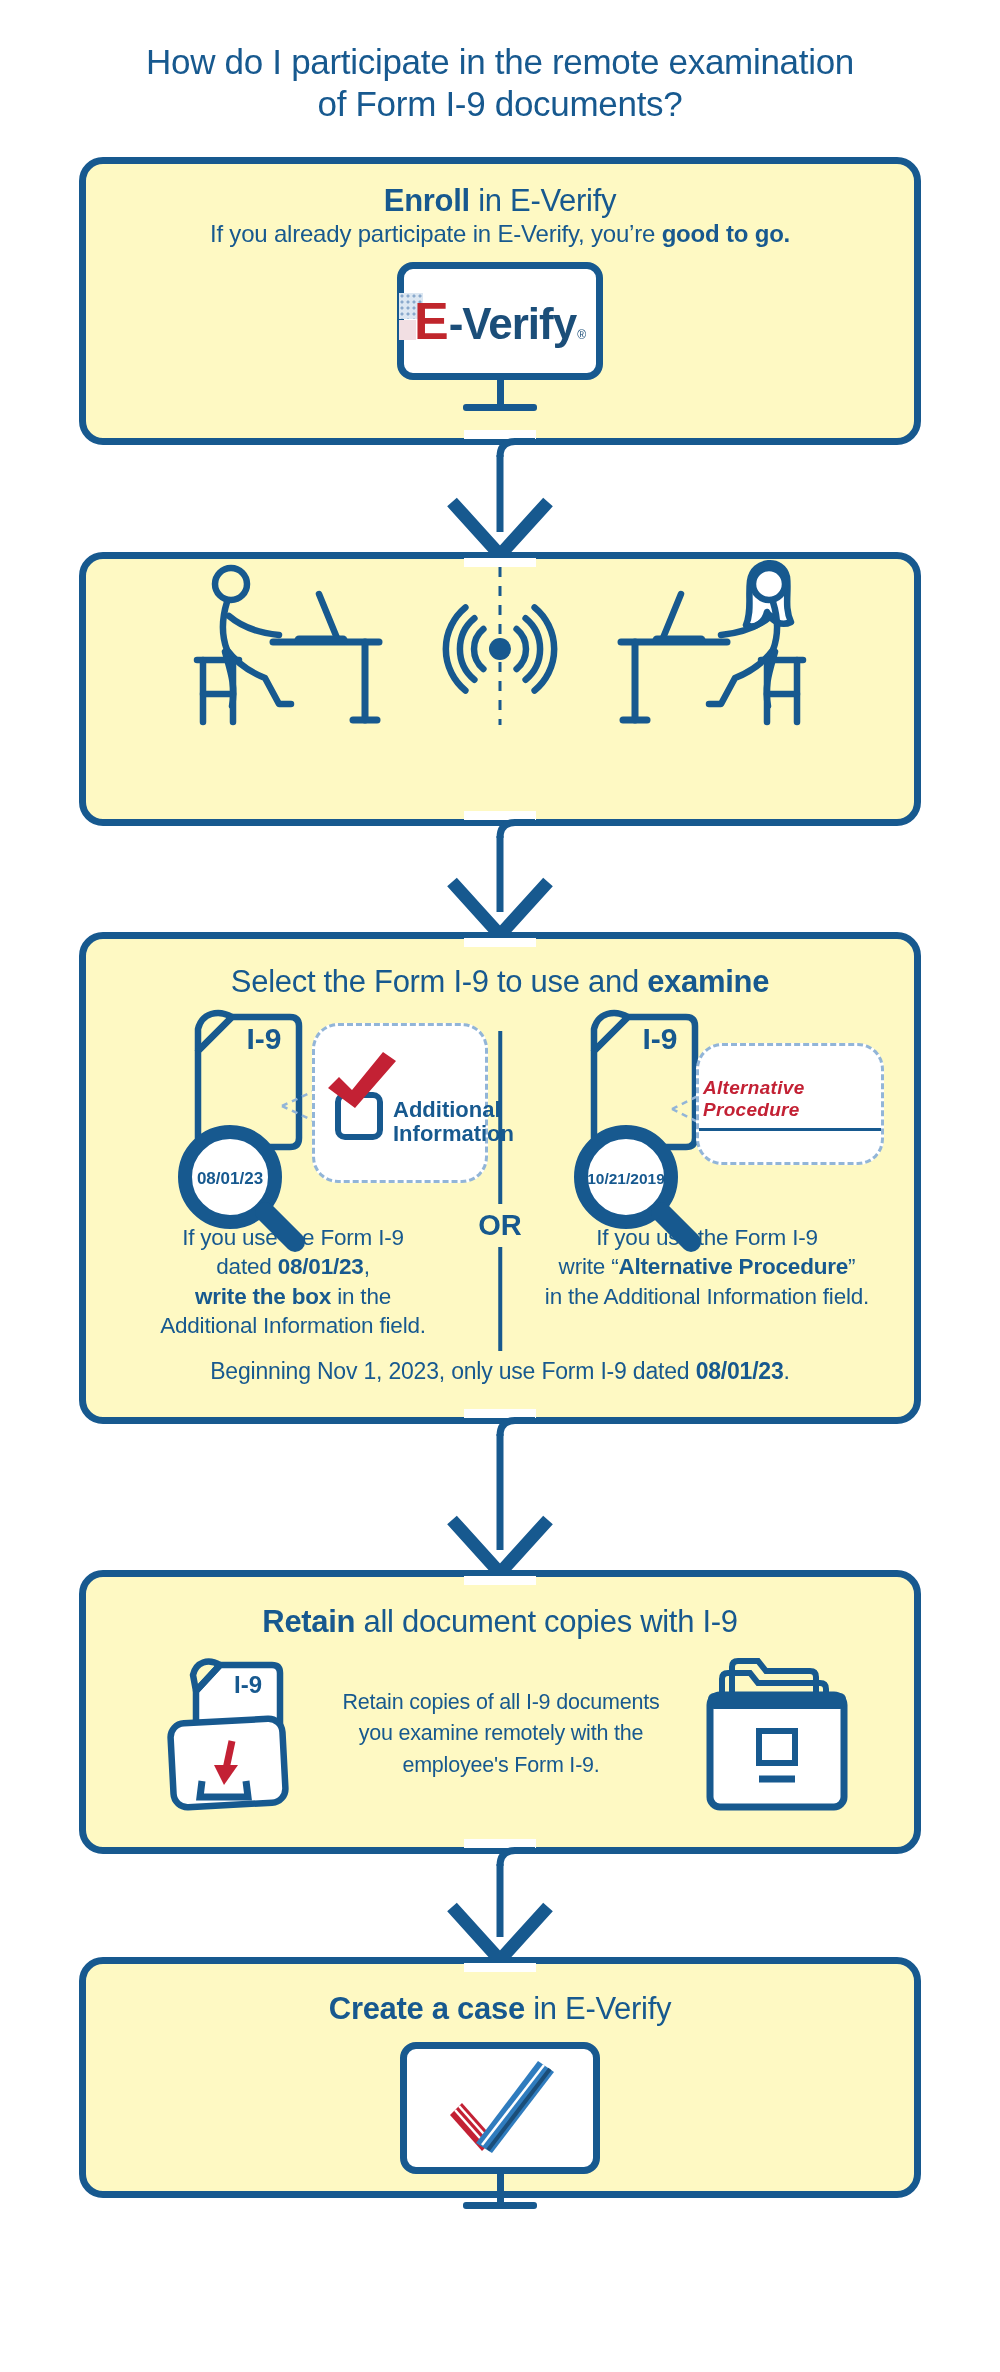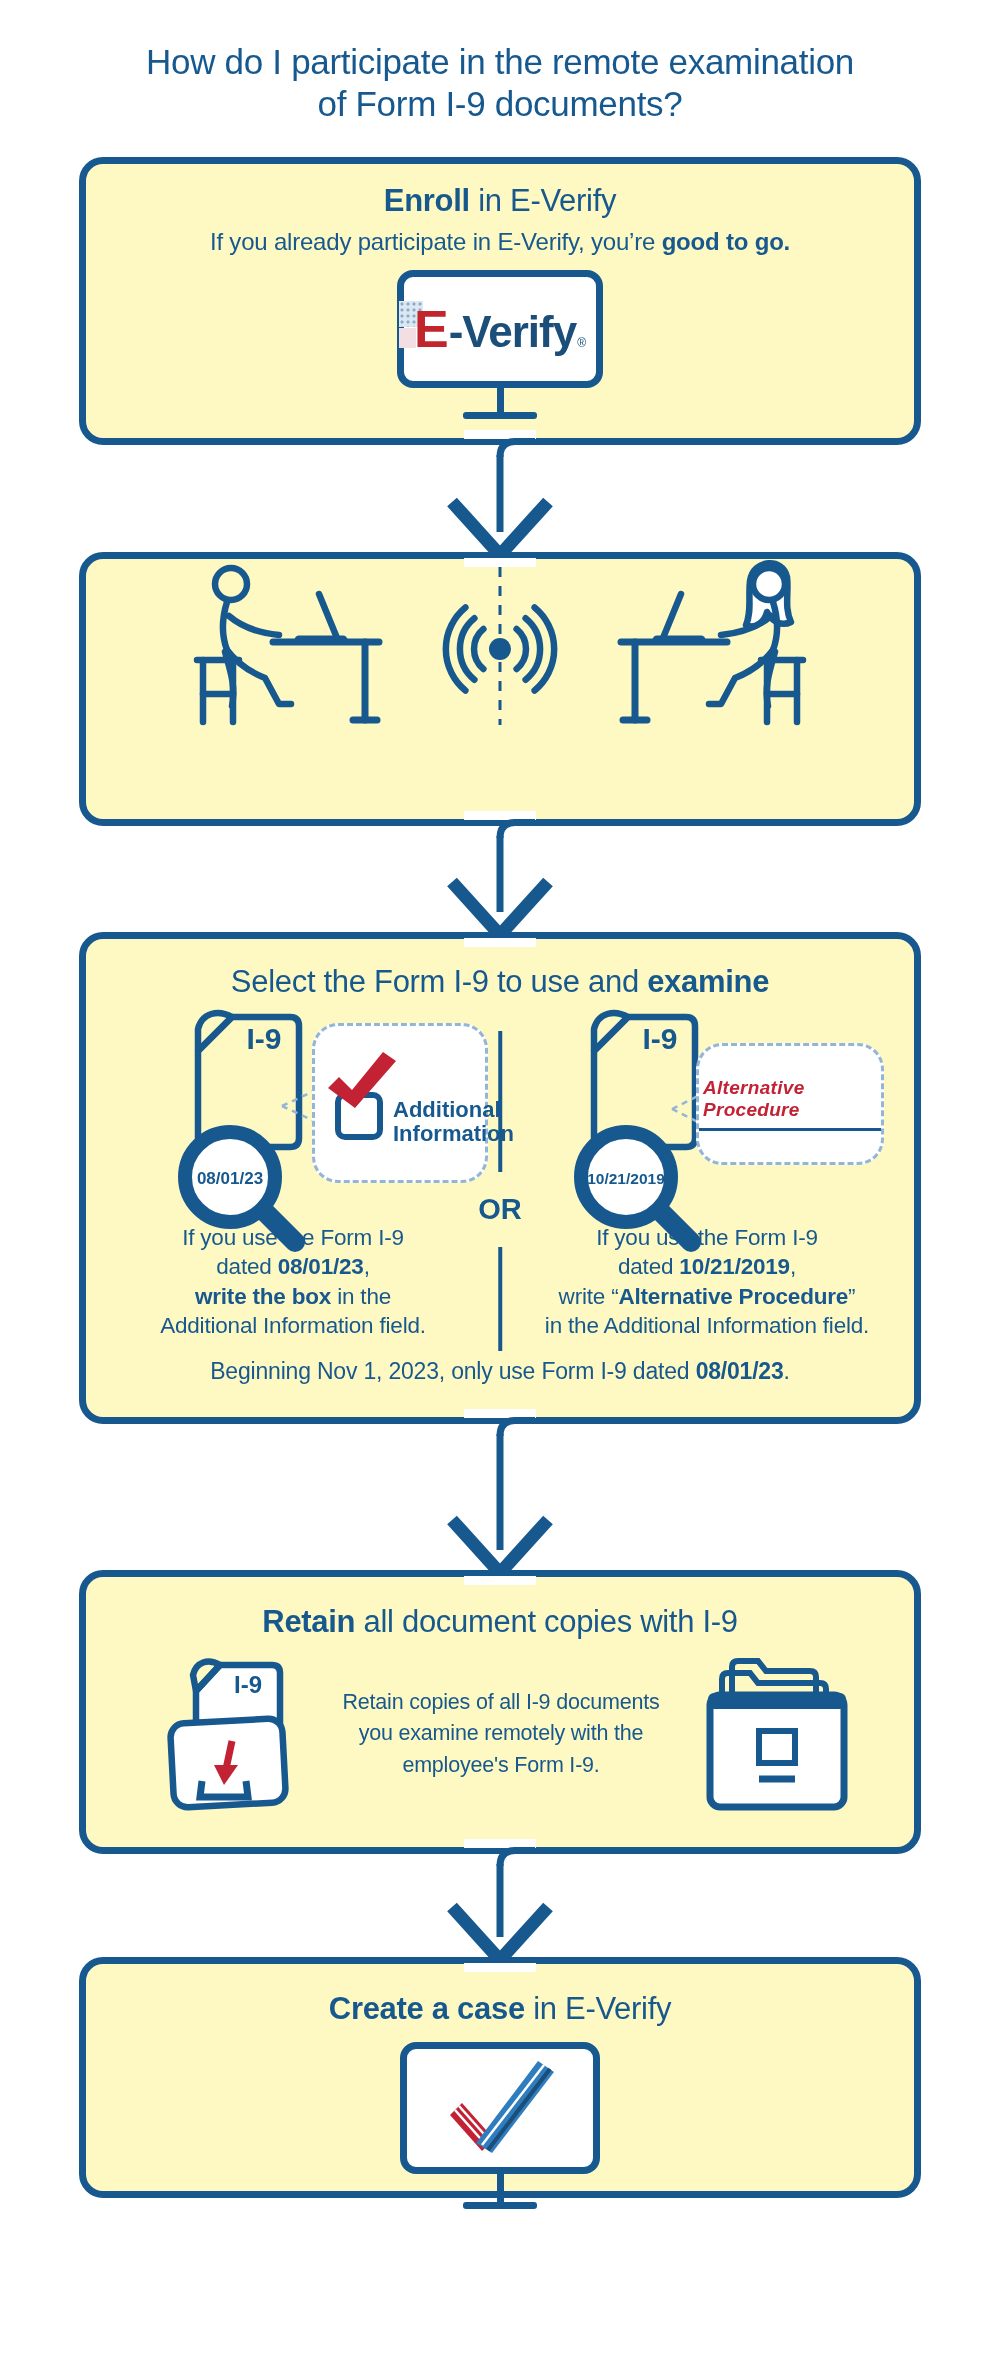--- a/index.html
+++ b/index.html
@@ -28,21 +28,21 @@
   .gap{position:absolute;left:50%;transform:translateX(-50%);width:72px;height:9px;background:#fff;}
   .gap-t{top:-1px;} .gap-b{bottom:-1px;}
   .arrow{position:relative;}
   .arrow svg{position:absolute;left:50%;transform:translateX(-50%);top:-8px;overflow:visible;}
   .stroke{stroke:var(--blue);fill:none;}
   .box-heading{text-align:center;font-size:31px;letter-spacing:-.3px;line-height:38px;}
   .b{font-weight:800;}
   
   #box1{height:288px;margin-top:32px;}
   #box1 .box-heading{margin-top:18px;}
-  .subtitle{text-align:center;font-size:24px;margin-top:8px;letter-spacing:-.2px;}
+  .subtitle{text-align:center;font-size:24px;letter-spacing:-.2px;}
   .monitor-wrap{display:flex;flex-direction:column;align-items:center;margin-top:14px;}
   .monitor{width:206px;height:118px;border:7px solid var(--blue);border-radius:16px;
     display:flex;align-items:center;justify-content:center;background:#fff;}
   #box5 .monitor{height:132px;width:200px;}
   .m-stand{width:7px;height:24px;background:var(--blue);}
   .m-base{width:74px;height:7px;background:var(--blue);border-radius:3px;}
   
   .ev{position:relative;display:flex;align-items:baseline;line-height:1;}
   .ev-flag{position:absolute;left:-15px;top:-2px;width:24px;height:26px;
     background:radial-gradient(circle at 3px 3px,#8AA9CC 1.3px,rgba(0,0,0,0) 1.8px) #DCE7F2;
@@ -64,21 +64,21 @@
   .bubble{position:absolute;border:3px dashed var(--dash);border-radius:26px;background:#fff;}
   .bubble-left{left:196px;top:10px;width:176px;height:160px;}
   .bubble-right{left:184px;top:30px;width:188px;height:122px;display:flex;align-items:center;justify-content:center;}
   .pointer{position:absolute;}
   .checkbox{position:absolute;left:20px;top:66px;width:48px;height:48px;border:6px solid var(--blue);border-radius:10px;}
   .redcheck{position:absolute;left:10px;top:24px;}
   .bubble-label{position:absolute;left:78px;top:72px;width:94px;font-size:22px;font-weight:800;line-height:1.08;color:var(--blue);}
   .alt-text{font-size:19px;font-style:italic;color:var(--red);letter-spacing:.3px;
     border-bottom:3.5px solid var(--blue);padding:0 4px 7px 4px;font-weight:700;}
   .or-divider{position:absolute;left:50%;top:92px;transform:translateX(-50%);
-    display:flex;flex-direction:column;align-items:center;height:320px;z-index:2;gap:16px;}
+    display:flex;flex-direction:column;align-items:center;height:320px;z-index:2;}
   .or-line{width:3.5px;background:var(--blue);}
   .or-line.top{flex:1;}
   .or-line.bot{height:104px;}
   .or-label{font-weight:800;font-size:29px;margin:5px 0;color:var(--blue);}
   .option-texts{display:flex;margin-top:4px;}
   .option-text{width:50%;text-align:center;font-size:22.5px;line-height:1.3;letter-spacing:-.2px;}
   .footnote{text-align:center;font-size:23px;margin-top:18px;letter-spacing:-.2px;}
   
   #box4{height:284px;}
   #box4 .box-heading{margin-top:26px;}
@@ -263,21 +263,20 @@
 
     <div class="option-texts">
       <div class="option-text">
         <div>If you use the Form I-9</div>
         <div><span>dated </span><span class="b">08/01/23</span><span>,</span></div>
         <div><span class="b">write the box</span><span> in the</span></div>
         <div>Additional Information field.</div>
       </div>
       <div class="option-text">
         <div>If you use the Form I-9</div>
-        <div><span>dated </span><span class="b">10/21/2019</span><span>,</span></div>
         <div><span>write “</span><span class="b">Alternative Procedure</span><span>”</span></div>
         <div>in the Additional Information field.</div>
       </div>
     </div>
 
     <div class="footnote">
       <span>Beginning Nov 1, 2023, only use Form I-9 dated </span><span class="b">08/01/23</span><span>.</span>
     </div>
   </div>
 

